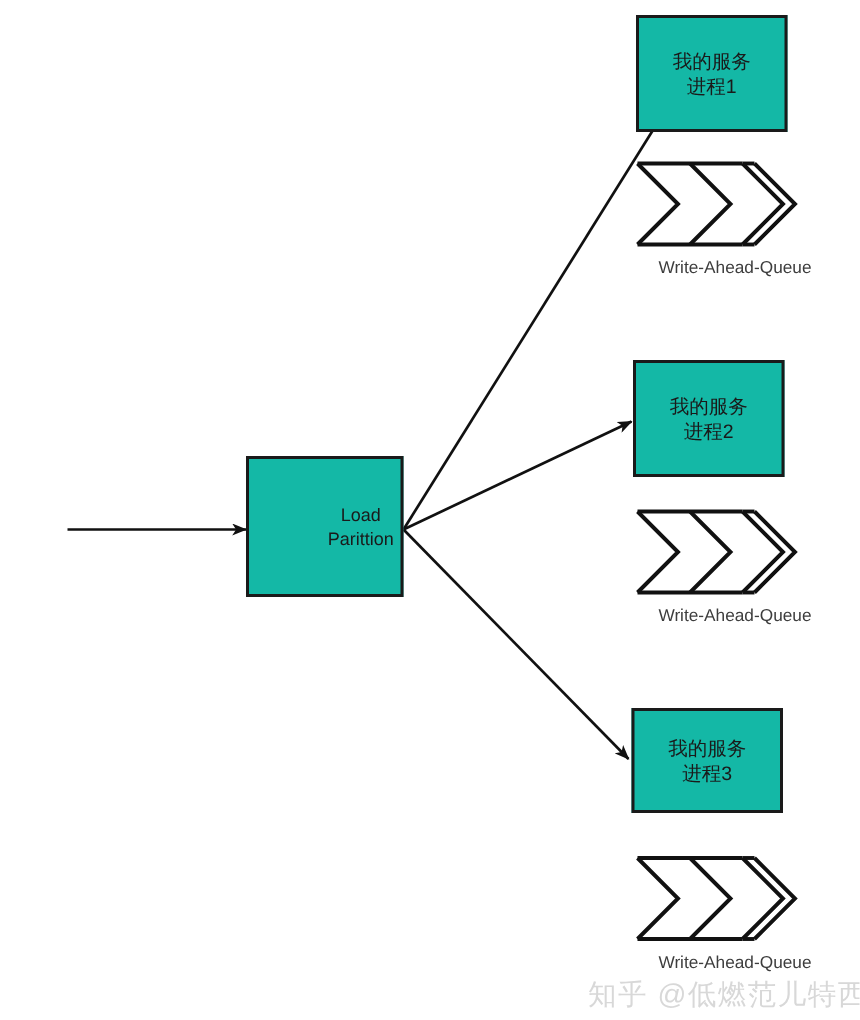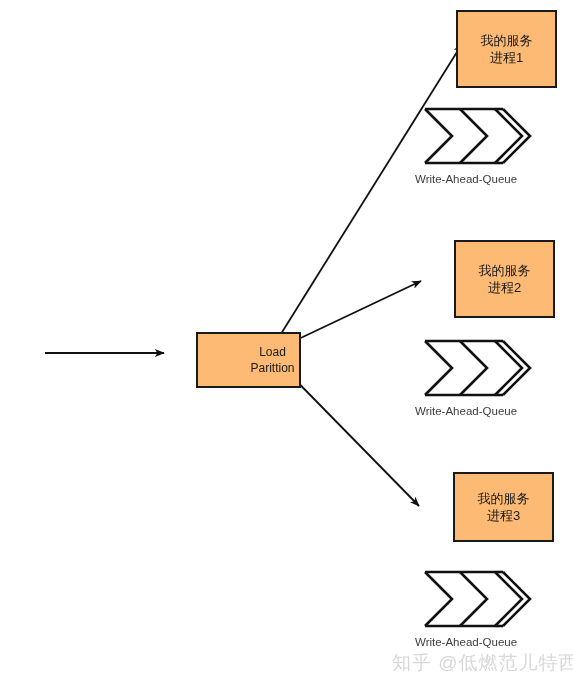--- a/index.html
+++ b/index.html
@@ -18,41 +18,40 @@
     position: absolute;
     left: 0;
     top: 0;
     width: 573px;
     height: 680px;
   }
   .node-box {
     position: absolute;
     box-sizing: border-box;
     border: 2px solid #1a1a1a;
-    background: #fdba74;
+    background: #14b8a6;
     display: flex;
     flex-direction: column;
     align-items: center;
     justify-content: center;
     color: #1a1a1a;
-    margin-left: 32px;
   }
   .node-label-line {
     font-size: 12px;
     line-height: 16px;
     text-align: center;
     white-space: nowrap;
   }
   .cjk-line {
     font-size: 13px;
     line-height: 17px;
   }
   .queue-caption {
     position: absolute;
-    text-align: left;
+    text-align: right;
     color: #3d3d3d;
     font-size: 11.5px;
     line-height: 15px;
     white-space: nowrap;
   }
   .watermark {
     position: absolute;
     color: #d8d8d8;
     font-size: 19px;
     letter-spacing: 1px;
@@ -111,21 +110,21 @@
     <path d="M460,626 L425,626"></path>
     <path d="M495,572 L522,599 L495,626"></path>
     <path d="M495,572 L460,572"></path>
     <path d="M495,626 L460,626"></path>
     <path d="M503,572 L530,599 L503,626"></path>
     <path d="M503,572 L495,572"></path>
     <path d="M503,626 L495,626"></path>
   </g>
 </svg>
 
-<div class="node-box" style="left:164px; top:332px; width:105px; height:56px;padding-left:48px;">
+<div class="node-box" style="left:164px; top:304px; width:105px; height:94px;padding-left:48px;">
   <div class="node-label-line">Load</div>
   <div class="node-label-line">Parittion</div>
 </div>
 
 <div class="node-box" style="left:424px; top:10px; width:101px; height:78px;">
   <div class="node-label-line cjk-line">我的服务</div>
   <div class="node-label-line cjk-line">进程1</div>
 </div>
 
 <div class="node-box" style="left:422px; top:240px; width:101px; height:78px;">

